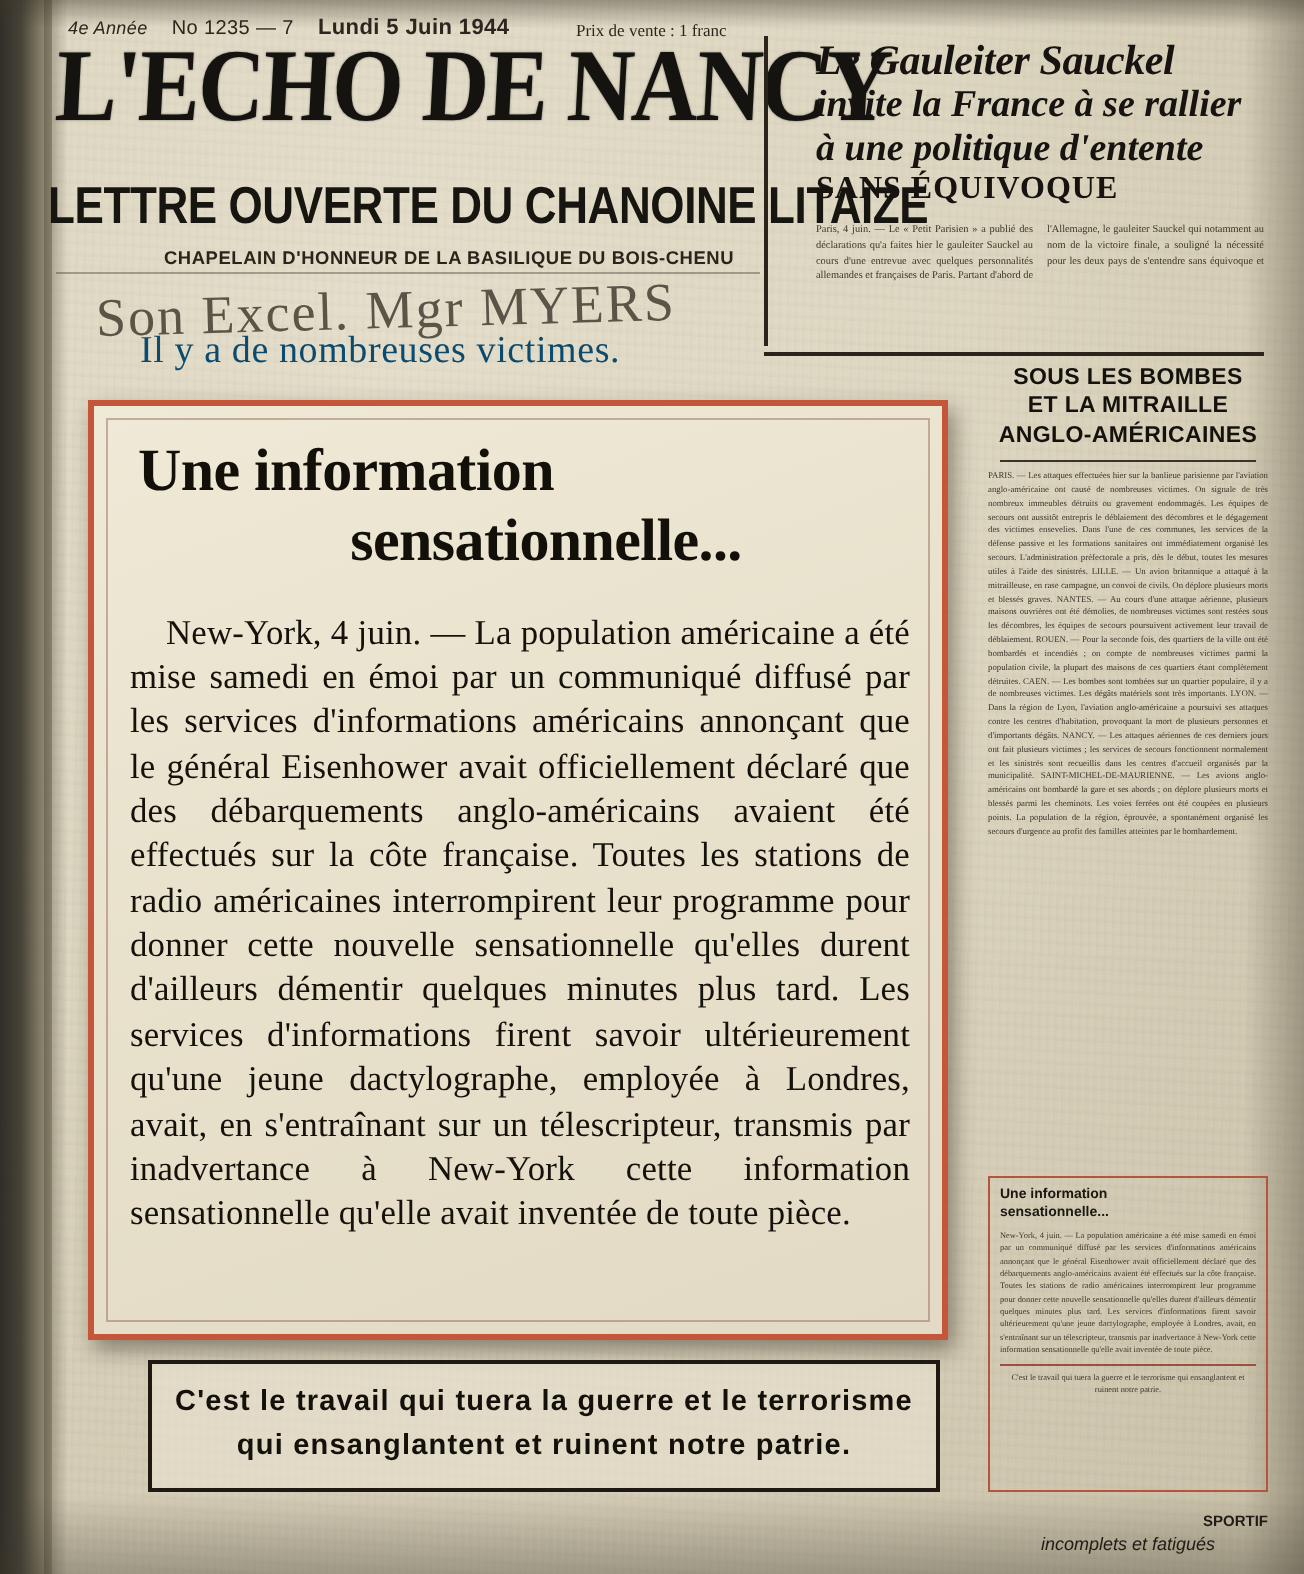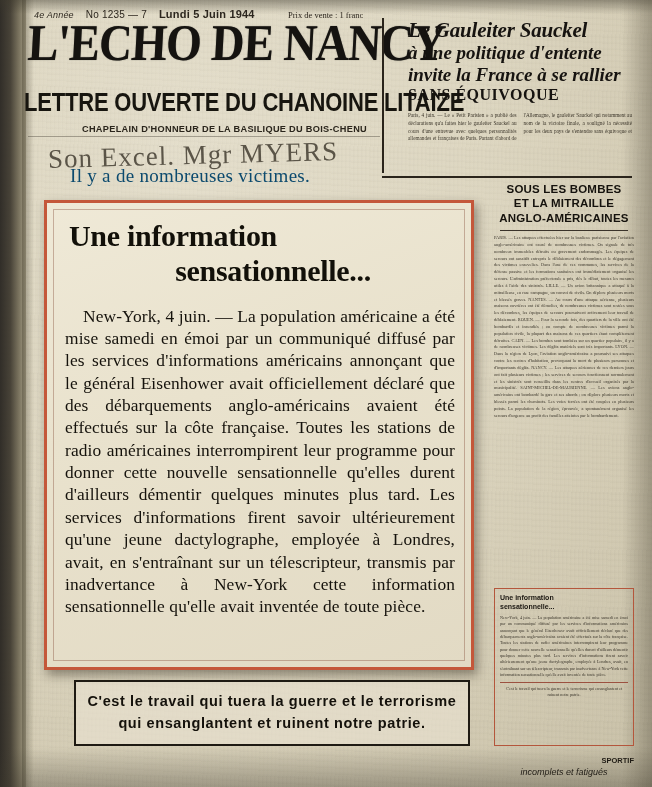--- a/index.html
+++ b/index.html
@@ -356,22 +356,22 @@
   <div class="price">Prix de vente : 1 franc</div>
   <div class="title-echo">L'ECHO DE NANCY</div>
   <div class="rule-under-mast"></div>
   <div class="subtitle-lettre">LETTRE OUVERTE DU CHANOINE LITAIZE</div>
   <div class="subtitle-chapelain">CHAPELAIN D'HONNEUR DE LA BASILIQUE DU BOIS-CHENU</div>
   <div class="handwriting">Son Excel. Mgr MYERS</div>
   <div class="victims-line">Il y a de nombreuses victimes.</div>
 
   <div class="sauckel">
     <div class="l l1">Le Gauleiter Sauckel</div>
+    <div class="l l2">invite la France à se rallier</div>
     <div class="l l3">à une politique d'entente</div>
-    <div class="l l2">invite la France à se rallier</div>
     <div class="l l4">SANS ÉQUIVOQUE</div>
     <div class="sauckel-body">Paris, 4 juin. — Le « Petit Parisien » a publié des déclarations qu'a faites hier le gauleiter Sauckel au cours d'une entrevue avec quelques personnalités allemandes et françaises de Paris. Partant d'abord de l'Allemagne, le gauleiter Sauckel qui notamment au nom de la victoire finale, a souligné la nécessité pour les deux pays de s'entendre sans équivoque et de collaborer loyalement dans le cadre d'une Europe nouvelle.</div>
   </div>
   <div class="sauckel-rule"></div>
 
   <div class="rcol">
     <div class="rcol-head">SOUS LES BOMBES</div>
     <div class="rcol-head">ET LA MITRAILLE</div>
     <div class="rcol-head">ANGLO-AMÉRICAINES</div>
     <div class="rcol-rule"></div>

